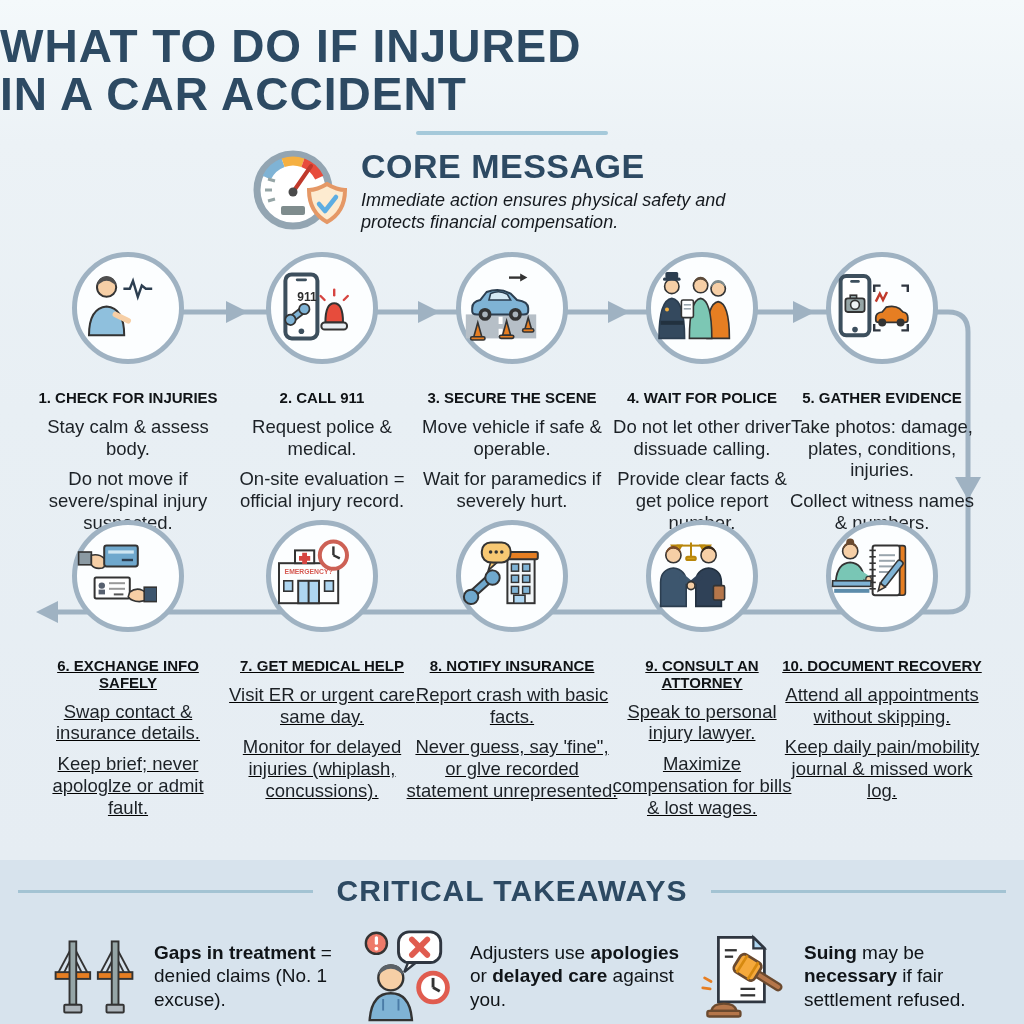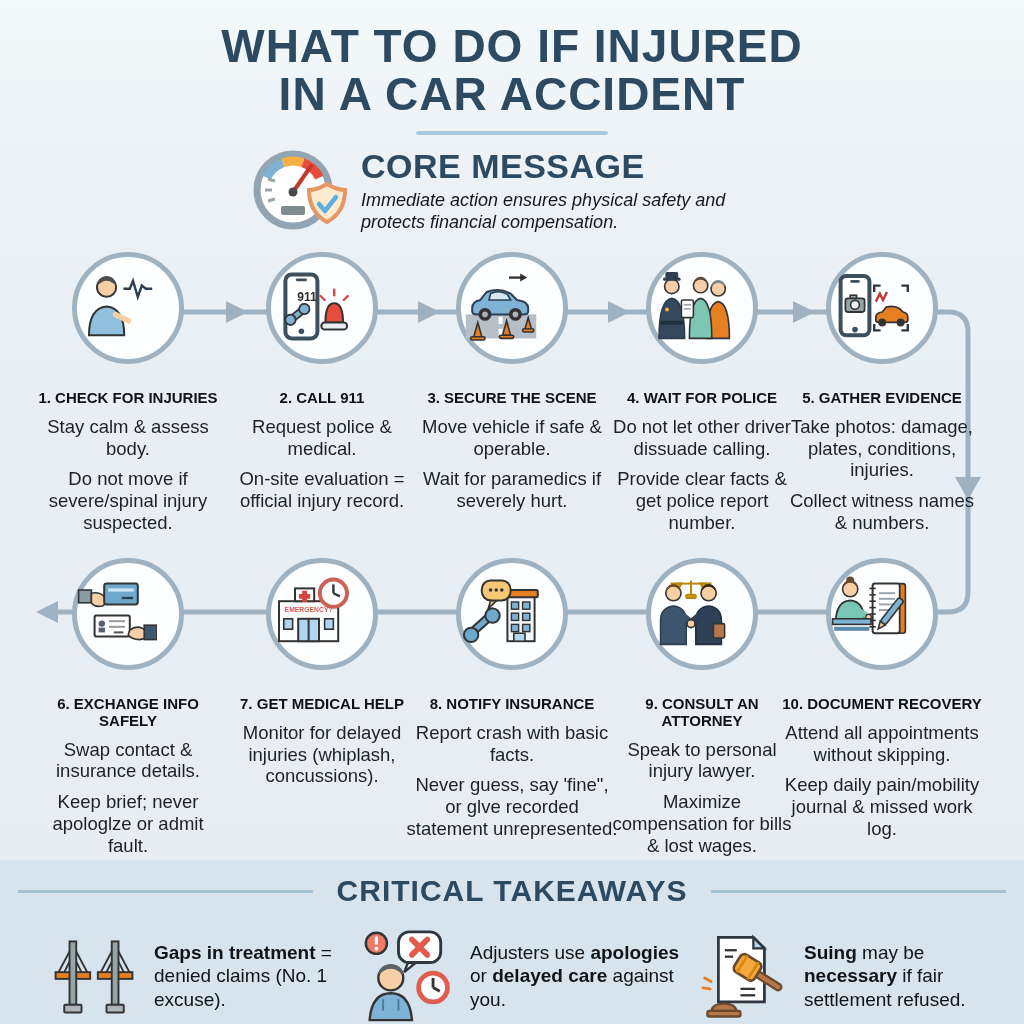--- a/index.html
+++ b/index.html
@@ -1,32 +1,32 @@
 <!DOCTYPE html>
 <html><head>
 <meta charset="utf-8">
 <style>
   html,body{margin:0;padding:0;}
   .page{position:relative;width:1024px;height:1024px;overflow:hidden;
     font-family:"Liberation Sans",sans-serif;
     background:linear-gradient(180deg,#f4f9fb 0%,#ecf2f6 14%,#e8eff4 40%,#e6edf3 84%);}
   
-  .hdr{position:absolute;top:22px;left:0;width:100%;text-align:center;}
+  .hdr{position:absolute;top:22px;left:0;width:100%;}
   .title-line{font-size:46px;font-weight:700;letter-spacing:1px;color:#2d4a63;line-height:1.05;}
   .title-underline{width:192px;height:4px;background:#a5c9da;margin:12px auto 0;border-radius:2px;}
   
   .core{position:absolute;top:140px;left:0;width:100%;display:flex;justify-content:center;align-items:center;gap:10px;}
   .core-text{text-align:left;max-width:420px;}
   .core-heading{font-size:34px;font-weight:700;color:#2d4a63;letter-spacing:0.5px;margin:0 0 4px 0;}
   .core-body{font-size:18px;color:#15191e;line-height:1.22;max-width:412px;font-style:italic;}
   
   .overlay{position:absolute;top:0;left:0;z-index:0;}
   
   .step{position:absolute;width:196px;text-align:center;z-index:1;}
-  .row1{top:252px;} .row2{top:558px;}
+  .row1{top:252px;} .row2{top:520px;text-decoration:underline;}
   .circle{width:112px;height:112px;border-radius:50%;border:5px solid #9fb2c2;background:#fcfeff;
     margin:0 auto;display:flex;align-items:center;box-sizing:border-box;}
   .step-title{margin:26px 0 0;font-size:15px;font-weight:700;color:#101316;line-height:1.12;}
   .step-para{margin:9px 0 0;font-size:18.5px;color:#1c2126;line-height:1.18;}
   
   .band{position:absolute;top:860px;left:0;width:1024px;height:200px;background:#d7e3ed;z-index:1;}
   .tk-heading{display:flex;align-items:center;justify-content:center;gap:24px;margin-top:14px;}
   .tk-rule{width:295px;height:3px;background:#a3c3d3;}
   .tk-title{font-size:30px;font-weight:700;color:#2d4a63;letter-spacing:1px;}
   .tk-item{position:absolute;display:flex;align-items:center;gap:12px;top:98px;transform:translateY(-50%);top:116px;}
@@ -232,20 +232,21 @@
         <rect x="34" y="56" width="26" height="28" fill="#aed6f1" stroke="#333" stroke-width="2.5"></rect>
         <line x1="47" y1="56" x2="47" y2="84" stroke="#333" stroke-width="2.5"></line>
         <rect x="16" y="56" width="11" height="13" fill="#aed6f1" stroke="#333" stroke-width="2"></rect>
         <rect x="67" y="56" width="11" height="13" fill="#aed6f1" stroke="#333" stroke-width="2"></rect>
         <circle cx="78" cy="24" r="17" fill="#fff" stroke="#cd6155" stroke-width="5"></circle>
         <line x1="78" y1="24" x2="78" y2="13" stroke="#333" stroke-width="3"></line>
         <line x1="78" y1="24" x2="86" y2="28" stroke="#333" stroke-width="3"></line>
       </svg>
     </div>
     <h3 class="step-title">7. GET MEDICAL HELP</h3>
+    <p class="step-para">Visit ER or urgent care same day.</p>
     <p class="step-para">Monitor for delayed injuries (whiplash, concussions).</p>
   </div>
 
   <div class="step row2" style="left:406px;width:212px">
     <div class="circle">
       <svg width="80" height="80" viewBox="0 0 100 100">
         <rect x="58" y="28" width="34" height="56" fill="#f2f6f8" stroke="#333" stroke-width="2.5"></rect>
         <rect x="54" y="20" width="42" height="9" rx="2" fill="#e67e22" stroke="#333" stroke-width="2.5"></rect>
         <g fill="#7fb3d5" stroke="#333" stroke-width="1.8">
           <rect x="63" y="35" width="9" height="9"></rect>

